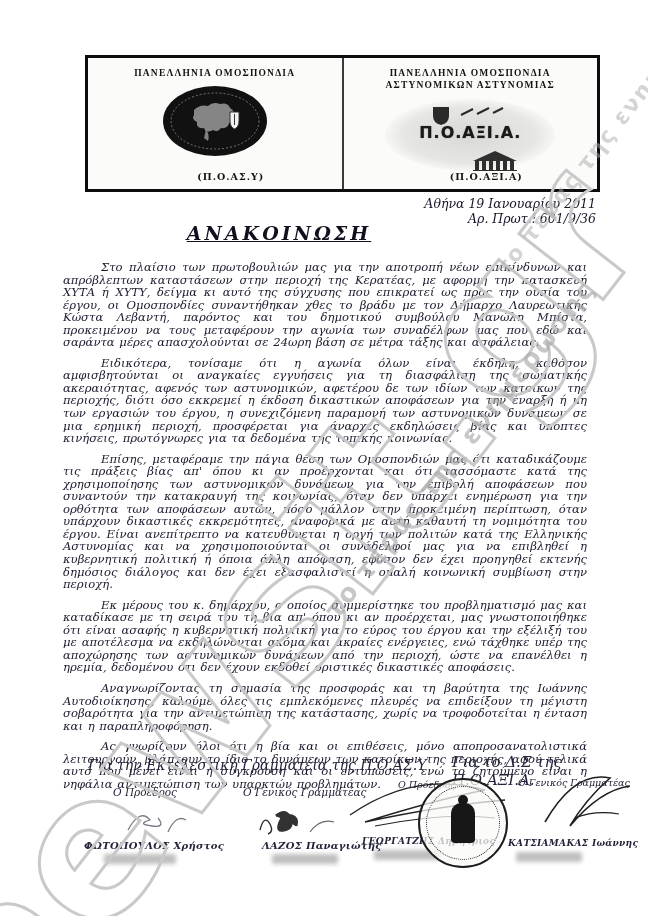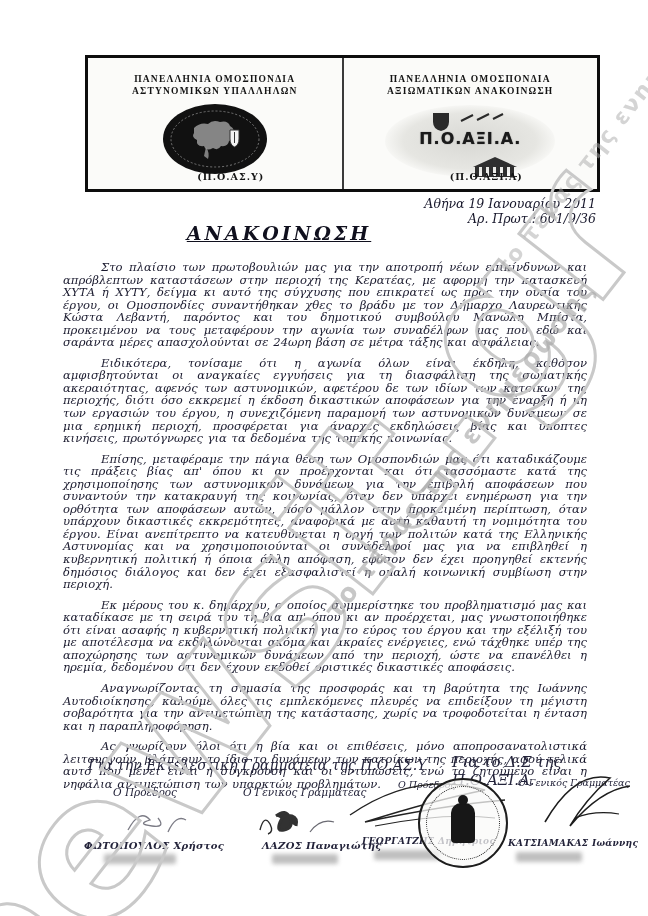--- a/index.html
+++ b/index.html
@@ -23,21 +23,21 @@
     font-weight:bold;color:#aaaaaa;opacity:.65;
     pointer-events:none;z-index:5;white-space:nowrap;letter-spacing:2px;
   }
   .wm-slogan.s1{left:330px;top:600px;font-size:26px;}
   .wm-slogan.s2{left:500px;top:260px;font-size:22px;opacity:.5;}
   
   .header-box{
     position:absolute;left:85px;top:55px;width:509px;height:131px;
     border:3px solid #0d0d0d;background:#fbfbf9;display:flex;z-index:2;
   }
-  .header-cell{flex:1;position:relative;text-align:center;padding-top:15px;}
+  .header-cell{flex:1;position:relative;text-align:center;padding-top:9px;}
   .header-cell.right{border-left:2px solid #3a3a3a;}
   .org-name{
     font-family:"Liberation Serif","DejaVu Serif",serif;
     font-weight:bold;font-size:9.5px;letter-spacing:1.2px;line-height:12px;color:#141414;
   }
   .abbrev{
     position:absolute;bottom:7px;left:0;right:0;text-align:center;
     font-weight:bold;font-size:9.5px;letter-spacing:1px;color:#141414;margin-left:32px;
   }
   .emblem-left{margin-top:5px;}
@@ -114,36 +114,35 @@
   <svg width="1100" height="260" xmlns="http://www.w3.org/2000/svg">
     <text id="wm-text" x="0" y="200" font-family="DejaVu Sans, Liberation Sans, sans-serif" font-size="195" font-weight="bold" fill="none" stroke="#c9c9c9" stroke-width="3">newsit.gr</text>
   </svg>
 </div>
 <div class="wm-slogan s1">το τέρας της ενημέρωσης</div>
 <div class="wm-slogan s2">το τέρας της ενημέρωσης</div>
 
 <div class="header-box">
   <div class="header-cell">
     <div class="org-name">ΠΑΝΕΛΛΗΝΙΑ ΟΜΟΣΠΟΝΔΙΑ</div>
-    <div class="org-name">ΑΣΤΥΝΟΜΙΚΩΝ ΥΠΑΛΛΗΛΩΝ</div>
     <div class="emblem-left">
       <svg width="118" height="74" xmlns="http://www.w3.org/2000/svg">
         <ellipse cx="59" cy="37" rx="52" ry="35" fill="#111111"></ellipse>
         <ellipse cx="59" cy="37" rx="44" ry="28" fill="none" stroke="#777" stroke-width="1" stroke-dasharray="2,2"></ellipse>
         <path d="M38 26 q6 -6 14 -4 q5 -5 12 -2 q8 -2 10 4 q6 3 2 8 q3 5 -3 7 q-1 6 -8 5 q-3 5 -8 2 q-7 4 -9 -2 q-8 1 -7 -6 q-6 -3 -3 -7 z" fill="#9a9a9a" opacity="0.85"></path>
         <path d="M50 45 q4 6 2 12 l-4 -3 z" fill="#9a9a9a" opacity="0.8"></path>
         <path d="M74 28 l9 0 0 9 q0 6 -4.5 8 q-4.5 -2 -4.5 -8 z" fill="#f2f2f2" stroke="#333" stroke-width="1"></path>
         <line x1="78.5" y1="30" x2="78.5" y2="41" stroke="#333" stroke-width="1"></line>
       </svg>
     </div>
     <div class="abbrev">(Π.Ο.ΑΣ.Υ)</div>
   </div>
   <div class="header-cell right">
     <div class="org-name">ΠΑΝΕΛΛΗΝΙΑ ΟΜΟΣΠΟΝΔΙΑ</div>
-    <div class="org-name">ΑΞΙΩΜΑΤΙΚΩΝ ΑΝΑΚΟΙΝΩΣΗ</div>
+    <div class="org-name">ΑΣΤΥΝΟΜΙΚΩΝ ΑΣΤΥΝΟΜΙΑΣ</div>
     <div class="emblem-right">
       <svg width="170" height="72" style="position:absolute;left:0;top:0" xmlns="http://www.w3.org/2000/svg">
         <path d="M48 8 l16 0 0 9 q0 7 -8 9 q-8 -2 -8 -9 z" fill="#2a2a2a"></path>
         <line x1="76" y1="16" x2="88" y2="10" stroke="#2a2a2a" stroke-width="2"></line>
         <line x1="92" y1="15" x2="104" y2="9" stroke="#2a2a2a" stroke-width="2"></line>
         <line x1="108" y1="14" x2="118" y2="9" stroke="#2a2a2a" stroke-width="2"></line>
         <g transform="translate(88,52)">
           <path d="M0 10 L22 0 L44 10 Z" fill="#2f2f2f"></path>
           <rect x="2" y="10" width="4" height="9" fill="#2f2f2f"></rect>
           <rect x="9" y="10" width="4" height="9" fill="#2f2f2f"></rect>

